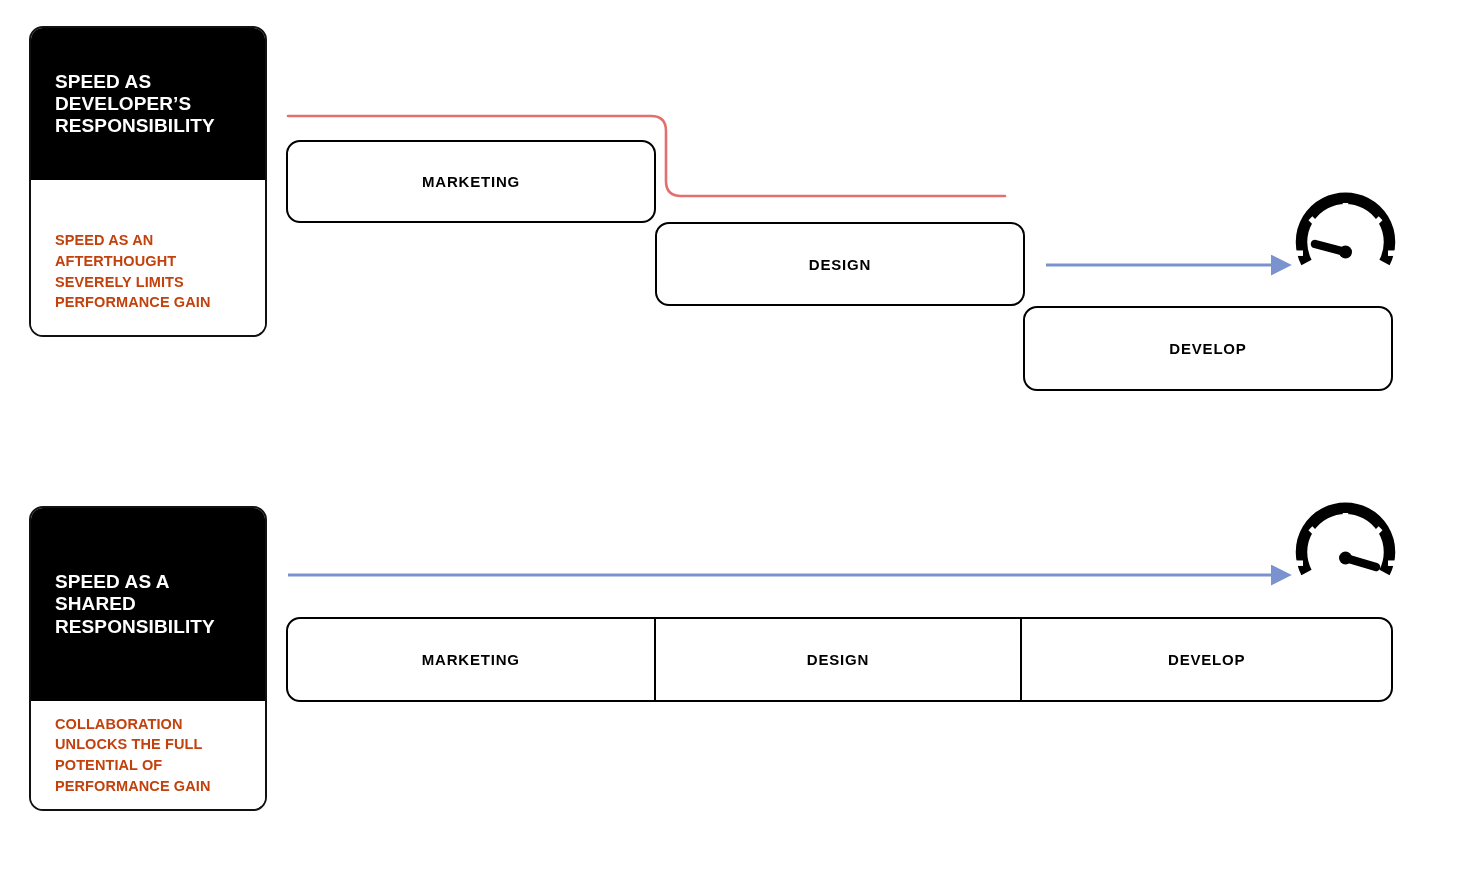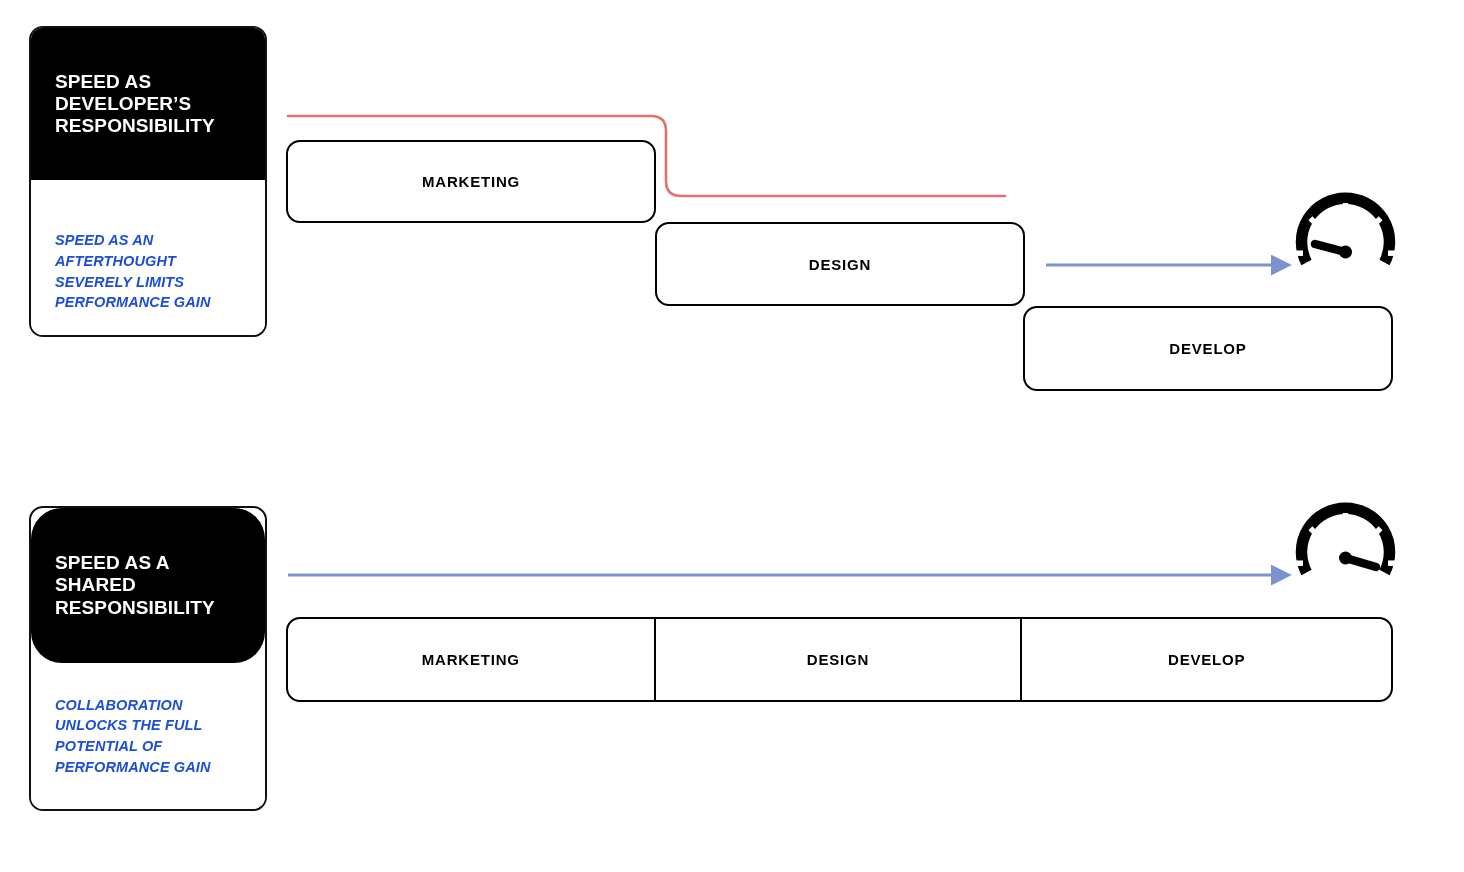--- a/index.html
+++ b/index.html
@@ -45,27 +45,26 @@
   .card-head-text {
     font-size: 19px;
     font-weight: bold;
     line-height: 1.17;
     letter-spacing: 0.1px;
     text-transform: uppercase;
     white-space: pre-line;
   }
   .card-body {
     background: #ffffff;
-    color: #1d4ed8;
+    color: #c2410c;
     box-sizing: border-box;
     flex: 1;
     display: flex;
     align-items: center;
     padding: 0 24px;
-    font-style: italic;
   }
   .card-body-text {
     font-size: 14.5px;
     font-weight: bold;
     line-height: 1.42;
     letter-spacing: 0.1px;
     text-transform: uppercase;
     white-space: pre-line;
   }
 
@@ -143,21 +142,21 @@
 
   <div class="stage-box" style="left:655px; top:222px; width:370px; height:84px;">
     <span class="stage-label">DESIGN</span>
   </div>
 
   <div class="stage-box" style="left:1023px; top:306px; width:370px; height:85px;">
     <span class="stage-label">DEVELOP</span>
   </div>
 
   <div class="label-card" style="left:29px; top:506px; width:238px; height:305px;">
-    <div class="card-head" style="height:155px;border-radius:31px;">
+    <div class="card-head" style="height:193px;">
       <span class="card-head-text">SPEED AS A
 SHARED
 RESPONSIBILITY</span>
     </div>
     <div class="card-body">
       <span class="card-body-text">COLLABORATION
 UNLOCKS THE FULL
 POTENTIAL OF
 PERFORMANCE GAIN</span>
     </div>

